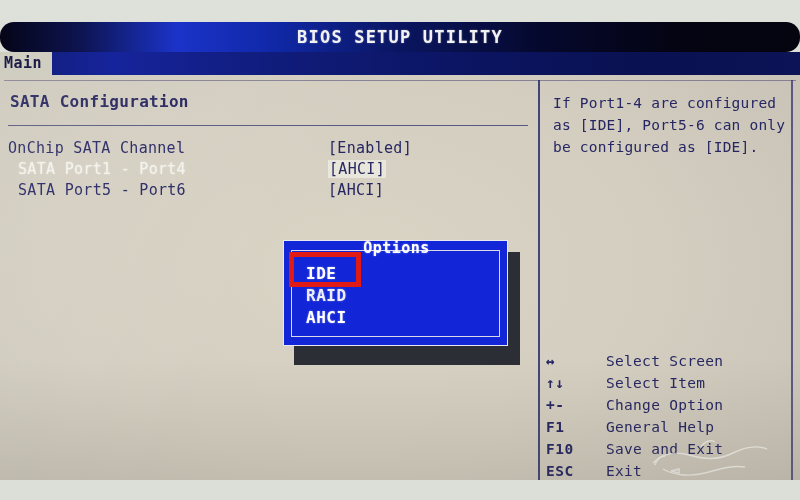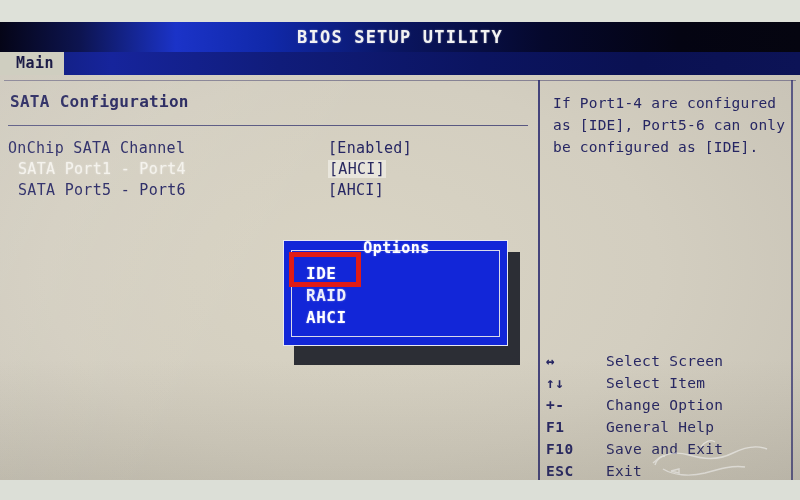--- a/index.html
+++ b/index.html
@@ -38,20 +38,21 @@
     width: 800px; height: 30px;
     background: linear-gradient(90deg,
         #050517 0%,
         #0d1450 10%,
         #1b33c8 22%,
         #1028a8 34%,
         #0a1560 50%,
         #05082c 68%,
         #040412 85%,
         #050510 100%);
+    border-radius: 14px;
   }
   .header-title {
     position: absolute;
     left: 0; top: 0;
     width: 800px;
     text-align: center;
     line-height: 30px;
     color: #f2f2f2;
     font-size: 17px;
     font-weight: bold;
@@ -69,21 +70,21 @@
         #16249c 14%,
         #101c7a 35%,
         #0b1460 60%,
         #0a1152 80%,
         #0c1356 100%);
   }
   .tab-main {
     position: absolute;
     left: 0; top: 0;
     height: 23px;
-    padding: 0 10px 0 16px;
+    padding: 0 10px 0 4px;
     line-height: 23px;
     background: #cfcec0;
     color: #1b1b46;
     font-size: 15px;
     font-weight: bold;
     letter-spacing: 0.5px;
   }
 
   
   .body-area {

